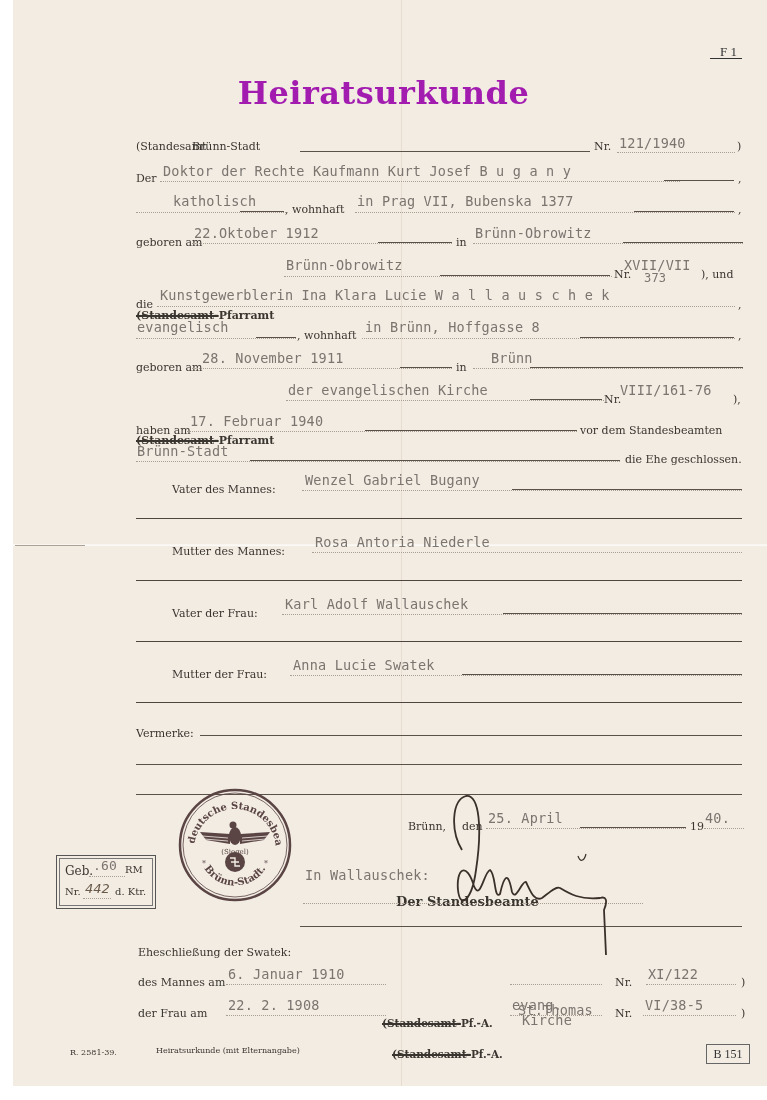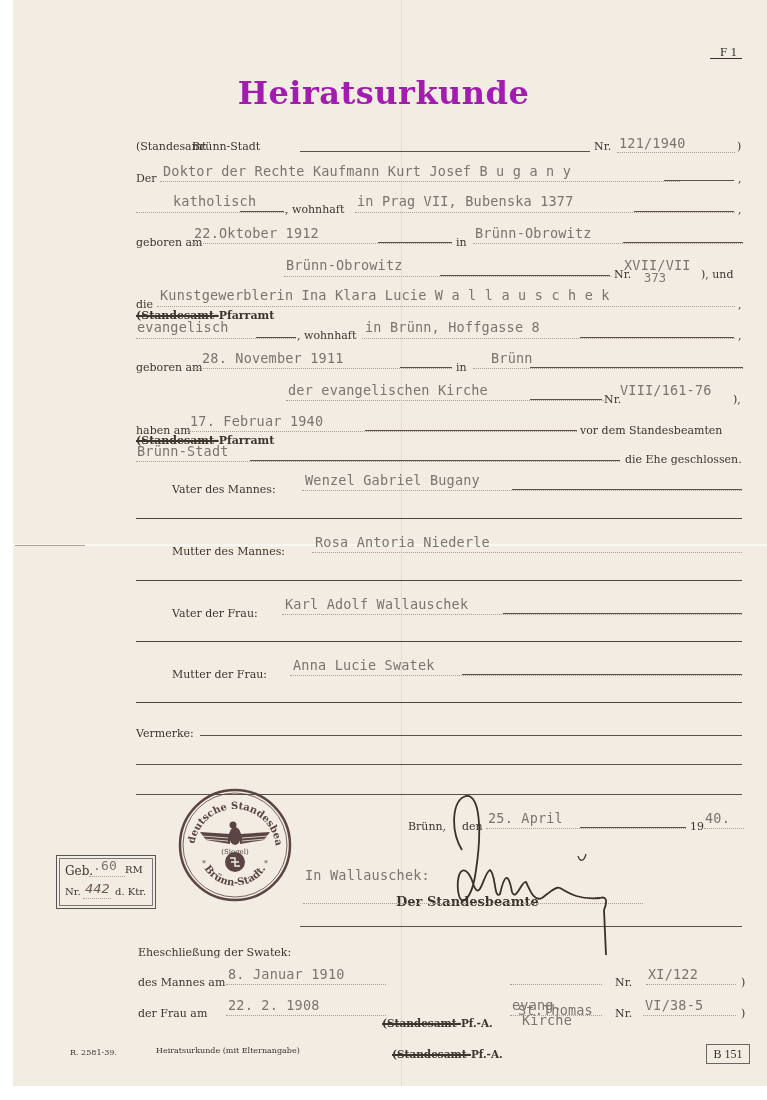--- a/index.html
+++ b/index.html
@@ -207,21 +207,21 @@
 </svg>
 
 <svg class="sig" viewBox="0 0 200 170">
   <path d="M 32 60 C 20 40, 22 10, 36 6 C 50 4, 52 40, 46 80 C 42 110, 30 120, 28 100 C 26 80, 36 70, 44 96 C 50 112, 54 82, 60 80 C 66 84, 64 110, 70 104 C 74 86, 78 80, 82 102 C 86 112, 92 90, 96 92 C 100 100, 104 112, 112 108 C 120 102, 126 96, 130 98 C 140 104, 150 110, 170 108 C 176 106, 178 110, 174 120 L 176 165" fill="none" stroke="#3a302a" stroke-width="1.8"></path>
   <path d="M 148 66 C 150 72, 154 72, 156 64" fill="none" stroke="#3a302a" stroke-width="1.2"></path>
 </svg>
 
 <span class="pre" style="left:138px;top:946px;">Eheschließung der Swatek:</span>
 
 <span class="pre" style="left:138px;top:976px;">des Mannes am</span>
-<span class="typed" style="left:228px;top:966px;">8. Januar 1910</span>
+<span class="typed" style="left:228px;top:966px;">6. Januar 1910</span>
 <div class="dot" style="left:226px;top:984px;width:160px;"></div>
 <span class="pre bold" style="left:382px;top:976px;font-size:10.5px;"><span class="strike">(Standesamt-</span><span>Pf.-A.</span></span>
 <span class="typed" style="left:518px;top:1002px;">St.Thomas</span>
 <div class="dot" style="left:510px;top:984px;width:92px;"></div>
 <span class="pre" style="left:615px;top:976px;">Nr.</span>
 <span class="typed" style="left:648px;top:966px;">XI/122</span>
 <div class="dot" style="left:646px;top:984px;width:90px;"></div>
 <span class="pre" style="left:741px;top:976px;">)</span>
 
 <span class="pre" style="left:138px;top:1007px;">der Frau am</span>

